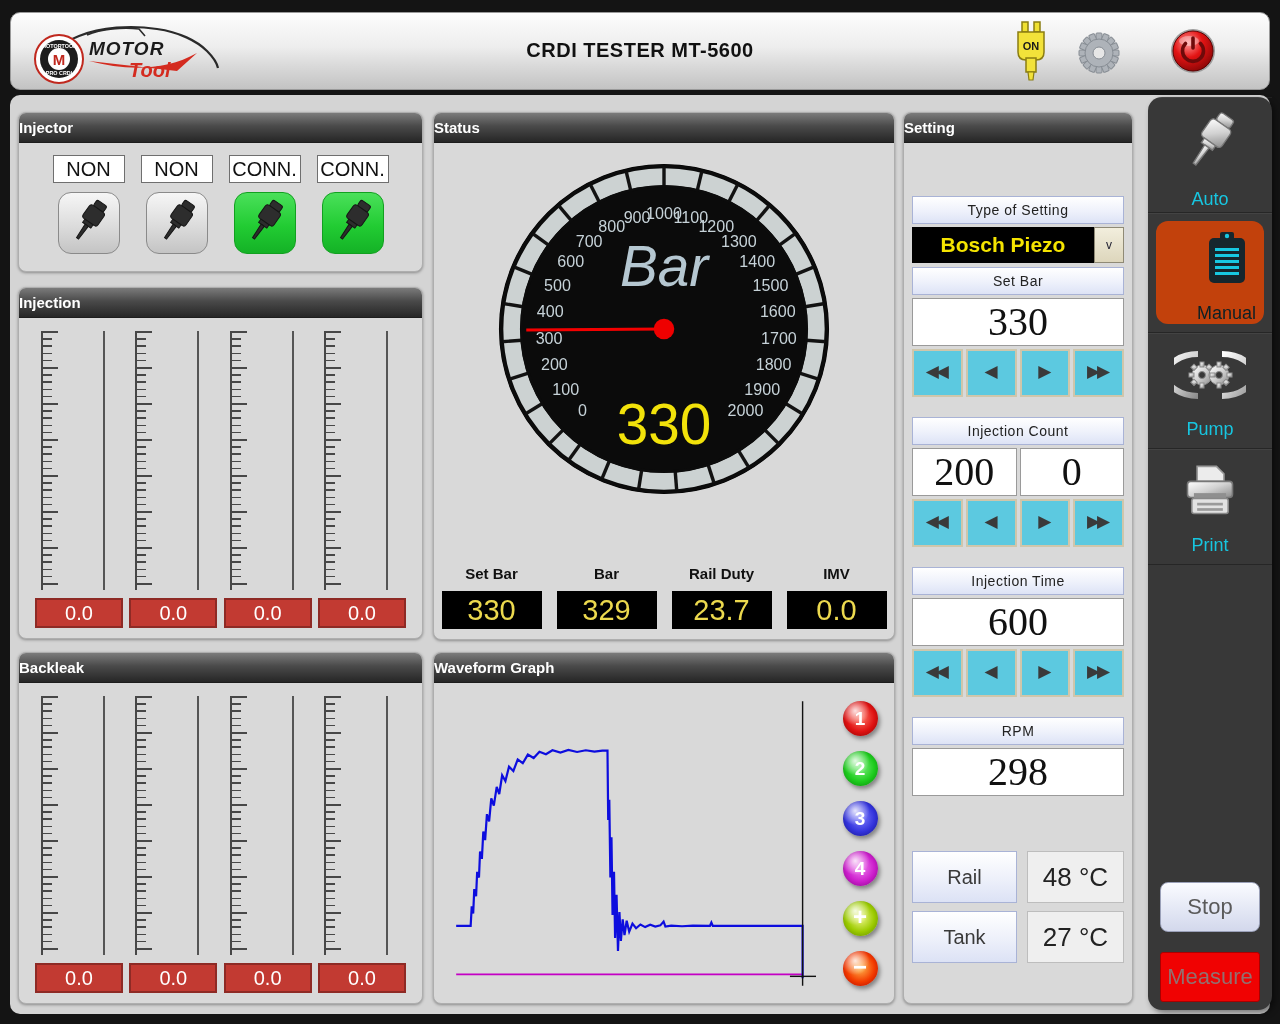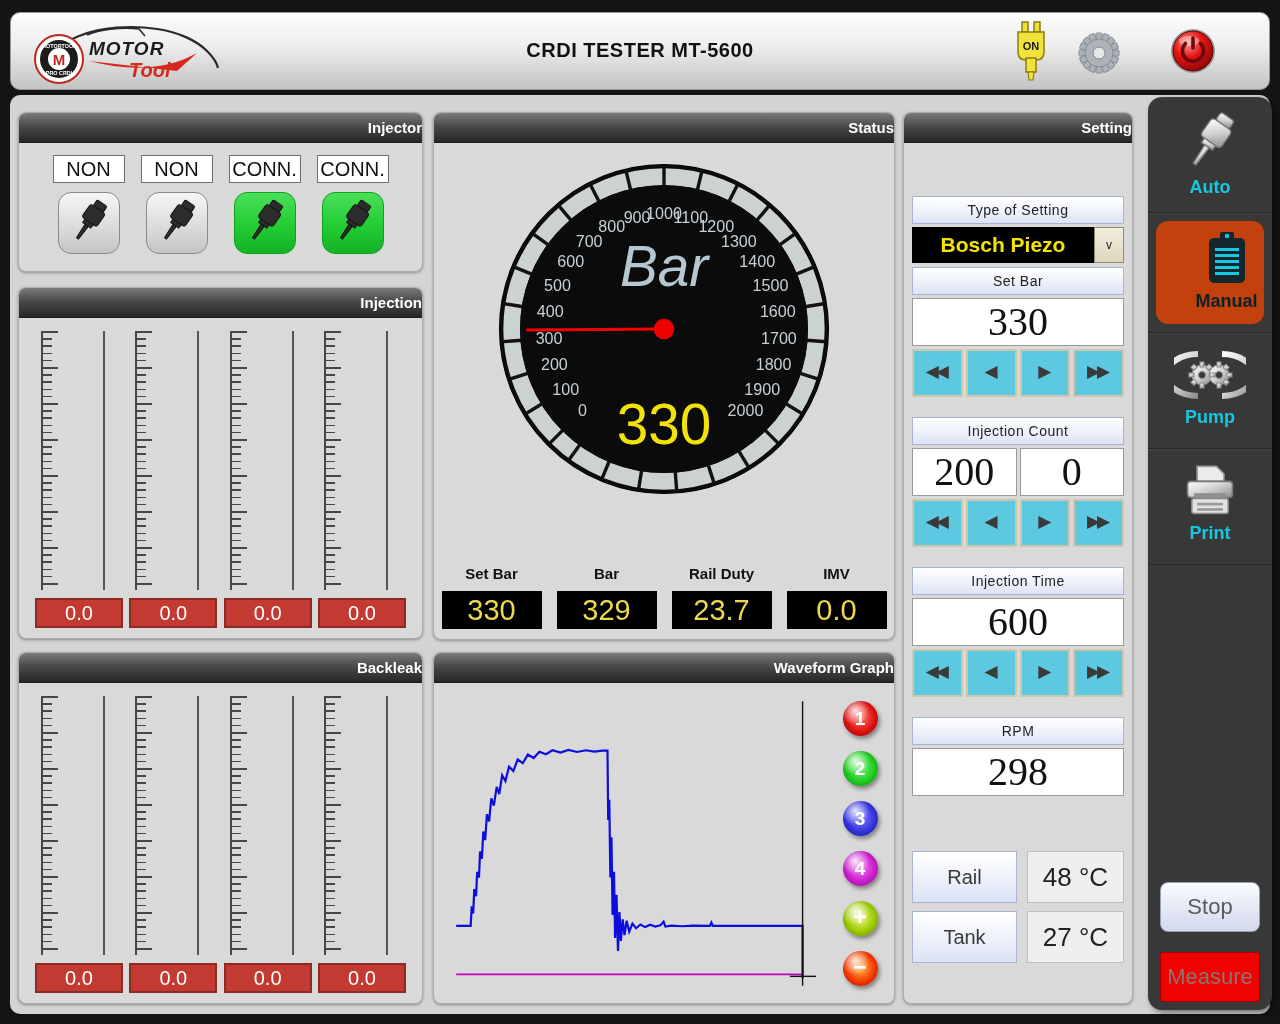--- a/index.html
+++ b/index.html
@@ -16,21 +16,21 @@
   .usb{right:218px;top:8px;}
   .gear{right:148px;top:18px;}
   .power{right:52px;top:14px;cursor:pointer;}
 
   
   .main{position:absolute;left:10px;top:95px;width:1260px;height:919px;background:#d4d4d4;border-radius:10px;}
 
   
   .panel{position:absolute;background:#d9d9d9;border:1px solid #aeaeae;border-radius:8px;
     box-shadow:0 1px 3px rgba(0,0,0,.35);}
-  .panel-header{height:30px;border-radius:7px 7px 0 0;line-height:30px;text-align:right;color:#fff;
+  .panel-header{height:30px;border-radius:7px 7px 0 0;line-height:30px;text-align:left;color:#fff;
     font-weight:bold;font-size:15px;
     background:linear-gradient(180deg,#7b7b7b 0%,#4a4a4a 45%,#262626 100%);
     border-bottom:1px solid #1d1d1d;}
   .panel-body{position:relative;height:calc(100% - 30px);}
 
   
   .inj-grid{display:flex;justify-content:center;gap:16px;padding-top:12px;}
   .inj-col{width:72px;text-align:center;}
   .inj-status{height:28px;line-height:26px;background:#fff;border:1.5px solid #6f6f6f;font-size:20px;color:#111;}
   .inj-btn{margin-top:9px;width:62px;height:62px;border-radius:13px;border:1px solid #8a8a8a;cursor:pointer;
@@ -86,21 +86,21 @@
     background:linear-gradient(180deg,#ffffff 0%,#edf0fa 55%,#dce2f5 100%);border:1px solid #a9b3d6;}
   .temp-value{flex:1;line-height:50px;text-align:center;font-size:26px;color:#222;
     background:#efefef;border:1px solid #bdbdbd;}
   .gap8{height:8px;}
 
   
   .sidebar{position:absolute;left:1138px;top:2px;width:124px;height:913px;background:#383838;
     border-radius:14px;box-shadow:3px 3px 6px rgba(0,0,0,.45);}
   .side-item{height:116px;text-align:center;padding-top:14px;cursor:pointer;border-bottom:1px solid #262626;
     box-shadow:0 1px 0 rgba(255,255,255,.06) inset;}
-  .side-label{margin-top:0;font-size:18px;font-weight:bold;color:#17c6e0;}
+  .side-label{margin-top:12px;font-size:18px;font-weight:normal;color:#17c6e0;}
   .side-item.active-wrap{padding:8px 8px;border-bottom:1px solid #262626;height:120px;}
   .active-btn{background:#c2410c;border-radius:12px;height:100%;padding-top:10px;cursor:pointer;padding-left:33px;}
   .active-btn .side-label{color:#0d2025;}
   .side-stop{position:absolute;left:12px;right:12px;top:785px;height:50px;border-radius:8px;
     background:linear-gradient(180deg,#fafbff 0%,#e2e6f4 60%,#d3d8ec 100%);border:1px solid #9aa0b8;
     text-align:center;line-height:48px;font-size:22px;color:#5a5a5a;cursor:pointer;}
   .side-measure{position:absolute;left:12px;right:12px;top:855px;height:50px;border-radius:3px;
     background:#f00202;border:1px solid #a00;text-align:center;line-height:48px;font-size:22px;
     color:#927070;cursor:pointer;}
 </style>

